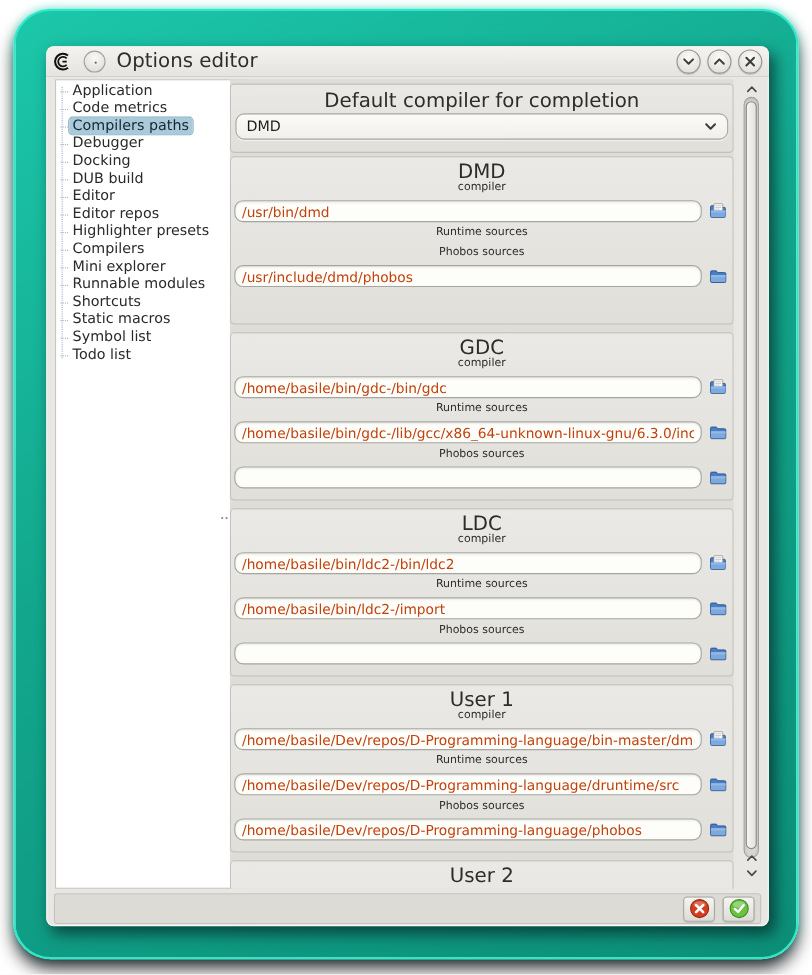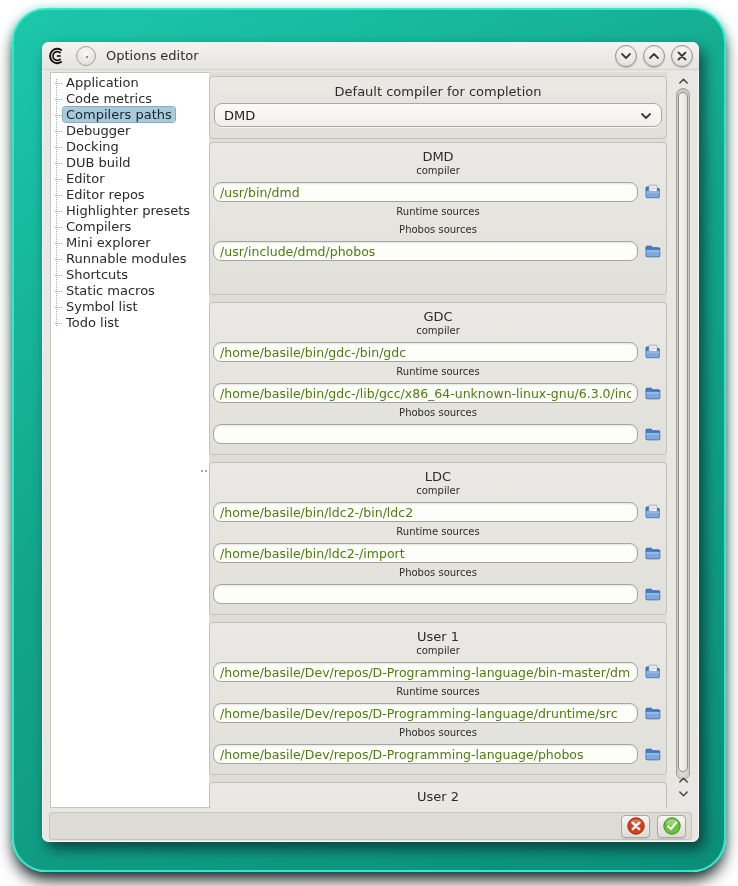--- a/index.html
+++ b/index.html
@@ -29,21 +29,21 @@
     background:linear-gradient(#f4f3f0,#e5e4e0);
     border-bottom:1px solid #d2d1cc; border-radius:7px 7px 0 0;
   }
   .logo { width:18px; height:18px; display:flex; align-items:center; }
   .tb-circle {
     width:20px; height:20px; border-radius:50%;
     background: radial-gradient(circle at 50% 32%, #fbfaf8, #d9d8d3);
     border:1px solid #a3a29d; position:relative; cursor:pointer;
   }
   .tb-circle::after { content:""; position:absolute; left:9px; top:9px; width:2px; height:2px; border-radius:50%; background:#6a6a66; }
-  .tb-title { font-size:13px; color:#2e2e2c; }
+  .tb-title { font-size:18px; color:#2e2e2c; }
   .tb-spacer { flex:1; }
   .tb-buttons { display:flex; gap:6px; padding-right:2px; }
   .tb-btn {
     width:22px; height:22px; border-radius:50%;
     background: radial-gradient(circle at 50% 32%, #fbfaf8, #dbdad5);
     border:1px solid #93928d; display:flex; align-items:center; justify-content:center; cursor:pointer;
     box-shadow: 0 1px 1px rgba(0,0,0,0.18);
   }
 
   
@@ -65,29 +65,29 @@
   .splitter i:last-child { top:398px; left:7px; }
 
   
   .mainpanel { position:absolute; left:167px; top:30px; width:458px; height:736px; overflow:hidden; background:#deddd8; }
   .group {
     background:linear-gradient(180deg,#eae9e5,#e0dfda);
     border:1px solid #c2c1bb; border-radius:4px; overflow:hidden;
   }
   .default-group { height:63px; margin-top:4px; margin-bottom:3px; }
   .compiler-group { height:153px; margin-bottom:7px; }
-  .group-title { height:18px; padding-top:5px; text-align:center; font-size:13px; color:#2c2c2a; line-height:18px; }
+  .group-title { height:18px; padding-top:5px; text-align:center; font-size:18px; color:#2c2c2a; line-height:18px; }
   .default-group .group-title { padding-top:6px; }
   .field-label { margin-top:2px; height:16px; line-height:16px; text-align:center; font-size:10px; color:#2c2c2a; }
   .field-row { display:flex; align-items:center; gap:5px; padding:0 3px; margin-top:3px; height:20px; }
   .field-row + .field-label { margin-top:2px; }
   .path-input {
     flex:1; height:20px; border:1px solid #a6a5a0; border-radius:8px;
     background:#fdfdfa; padding:0 6px; font-family:"DejaVu Sans",sans-serif;
-    font-size:12.5px; color:#4d7c0f; box-shadow: inset 0 1px 2px rgba(0,0,0,0.10);
+    font-size:12.5px; color:#c2410c; box-shadow: inset 0 1px 2px rgba(0,0,0,0.10);
     outline:none; white-space:nowrap; overflow:hidden;
   }
   .icon-btn { width:20px; height:20px; border:none; background:transparent; padding:0; cursor:pointer; display:flex; align-items:center; justify-content:center; }
 
   .combo {
     height:24px; margin:8px 4px 0 4px; border:1px solid #a9a8a2; border-radius:8px;
     background:linear-gradient(#fcfbf9,#f0efeb);
     display:flex; align-items:center; justify-content:space-between;
     padding:0 9px; font-size:13px; color:#1c1c1a; cursor:pointer;
     box-shadow:0 1px 0 rgba(255,255,255,0.7);

